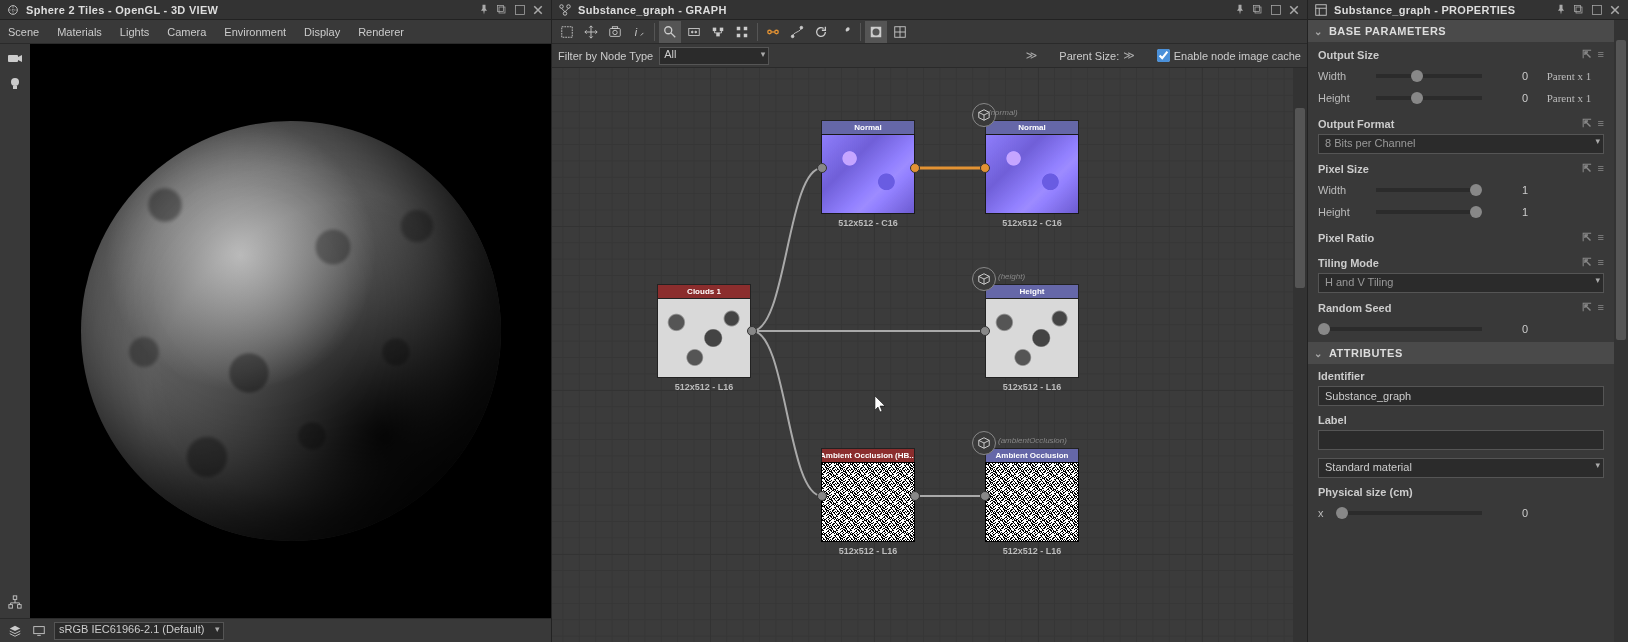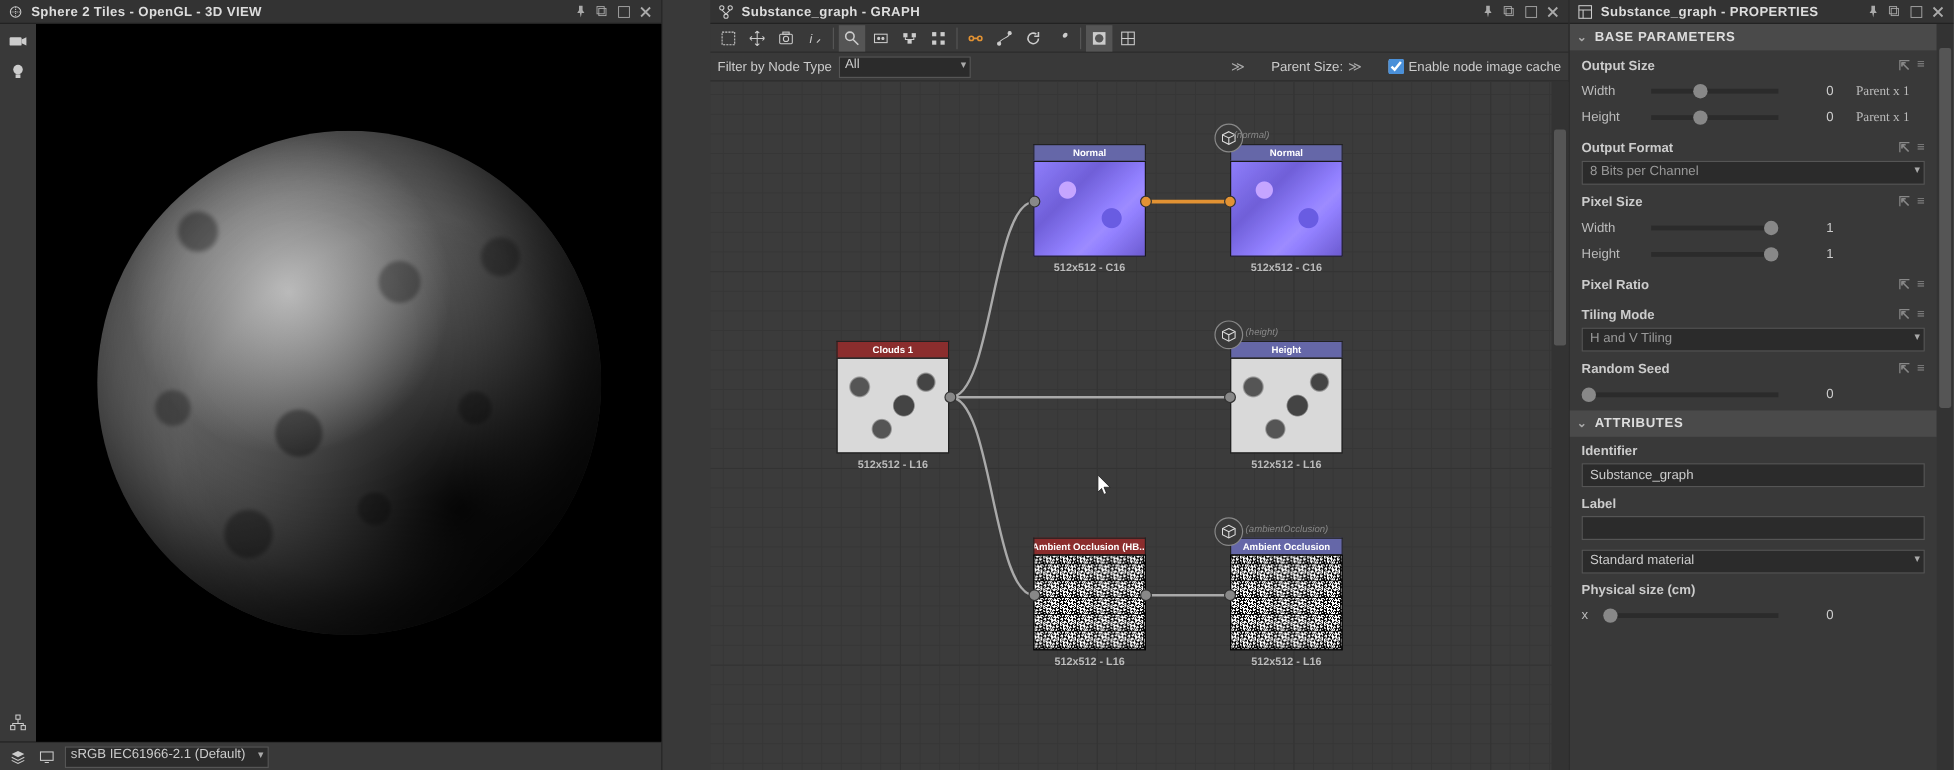--- a/index.html
+++ b/index.html
@@ -39,21 +39,21 @@
    radial-gradient(circle at 80% 25%, rgba(0,0,0,.3) 0 3%, transparent 4%);
   mix-blend-mode: multiply; filter: blur(1.2px);
 }
 .statusbar { height: 24px; background: #393939; display: flex; align-items: center; padding: 0 6px; gap: 6px; border-top: 1px solid #2a2a2a; }
 .statusbar .sb-icon { width: 18px; height: 18px; display:flex; align-items:center; justify-content:center; color:#ccc; cursor:pointer;}
 .statusbar select, .dropdown-style { background: #2b2b2b; color: #ccc; border: 1px solid #555; font-size: 11px; height: 18px; padding: 0 18px 0 4px; appearance: none; position: relative; }
 .dd-wrap { position: relative; display: inline-block; }
 .dd-wrap::after { content: "▾"; position: absolute; right: 4px; top: 2px; font-size: 9px; color: #aaa; pointer-events: none; }
 
 
-#graph { width: 756px; background: #393939; border-right: 1px solid #222; padding-left: 40px; }
+#graph { width: 756px; background: #393939; border-right: 1px solid #222; }
 .graph-toolbar { height: 24px; background: #393939; display: flex; align-items: center; padding: 0 4px; gap: 2px; border-bottom: 1px solid #2a2a2a; }
 .graph-toolbar .tb-btn { width: 22px; height: 22px; display: flex; align-items: center; justify-content: center; color: #ccc; cursor: pointer; }
 .graph-toolbar .tb-btn.active { background: #555; }
 .graph-toolbar .sep {width:1px; height:18px; background:#555; margin:0 2px;}
 .orange { color: #e29233 !important; }
 .filter-row { height: 24px; background: #393939; display: flex; align-items: center; padding: 0 6px; gap: 6px; border-bottom: 1px solid #2a2a2a; font-size:11px;}
 .filter-row .spacer { flex:1; }
 .filter-row .ps { display:flex; align-items:center; gap:4px;}
 .filter-row input[type=checkbox]{ accent-color:#4a90d9; width:13px; height:13px;}
 .graph-canvas { flex:1; background: #3b3b3b; position: relative; overflow:hidden;
@@ -150,20 +150,29 @@
             <rect x="2" y="2" width="12" height="12"></rect>
           </svg>
         </span>
       <span class="hdr-icon">
           <svg viewBox="0 0 16 16" width="12" height="12" stroke="#aaa" stroke-width="2">
             <path d="M3 3l10 10M13 3L3 13"></path>
           </svg>
         </span>
     </div>
   </div>
+  <div class="menubar">
+    <span>Scene</span>
+    <span>Materials</span>
+    <span>Lights</span>
+    <span>Camera</span>
+    <span>Environment</span>
+    <span>Display</span>
+    <span>Renderer</span>
+  </div>
   <div class="view-body">
     <div class="left-toolbar">
       <span class="tb-icon">
           <svg viewBox="0 0 16 16" width="16" height="16" fill="#ccc">
             <rect x="1" y="5" width="10" height="7" rx="1"></rect>
             <path d="M11 7l4-2v7l-4-2z"></path>
           </svg>
         </span>
       <span class="tb-icon">
           <svg viewBox="0 0 16 16" width="16" height="16" fill="#ccc">

